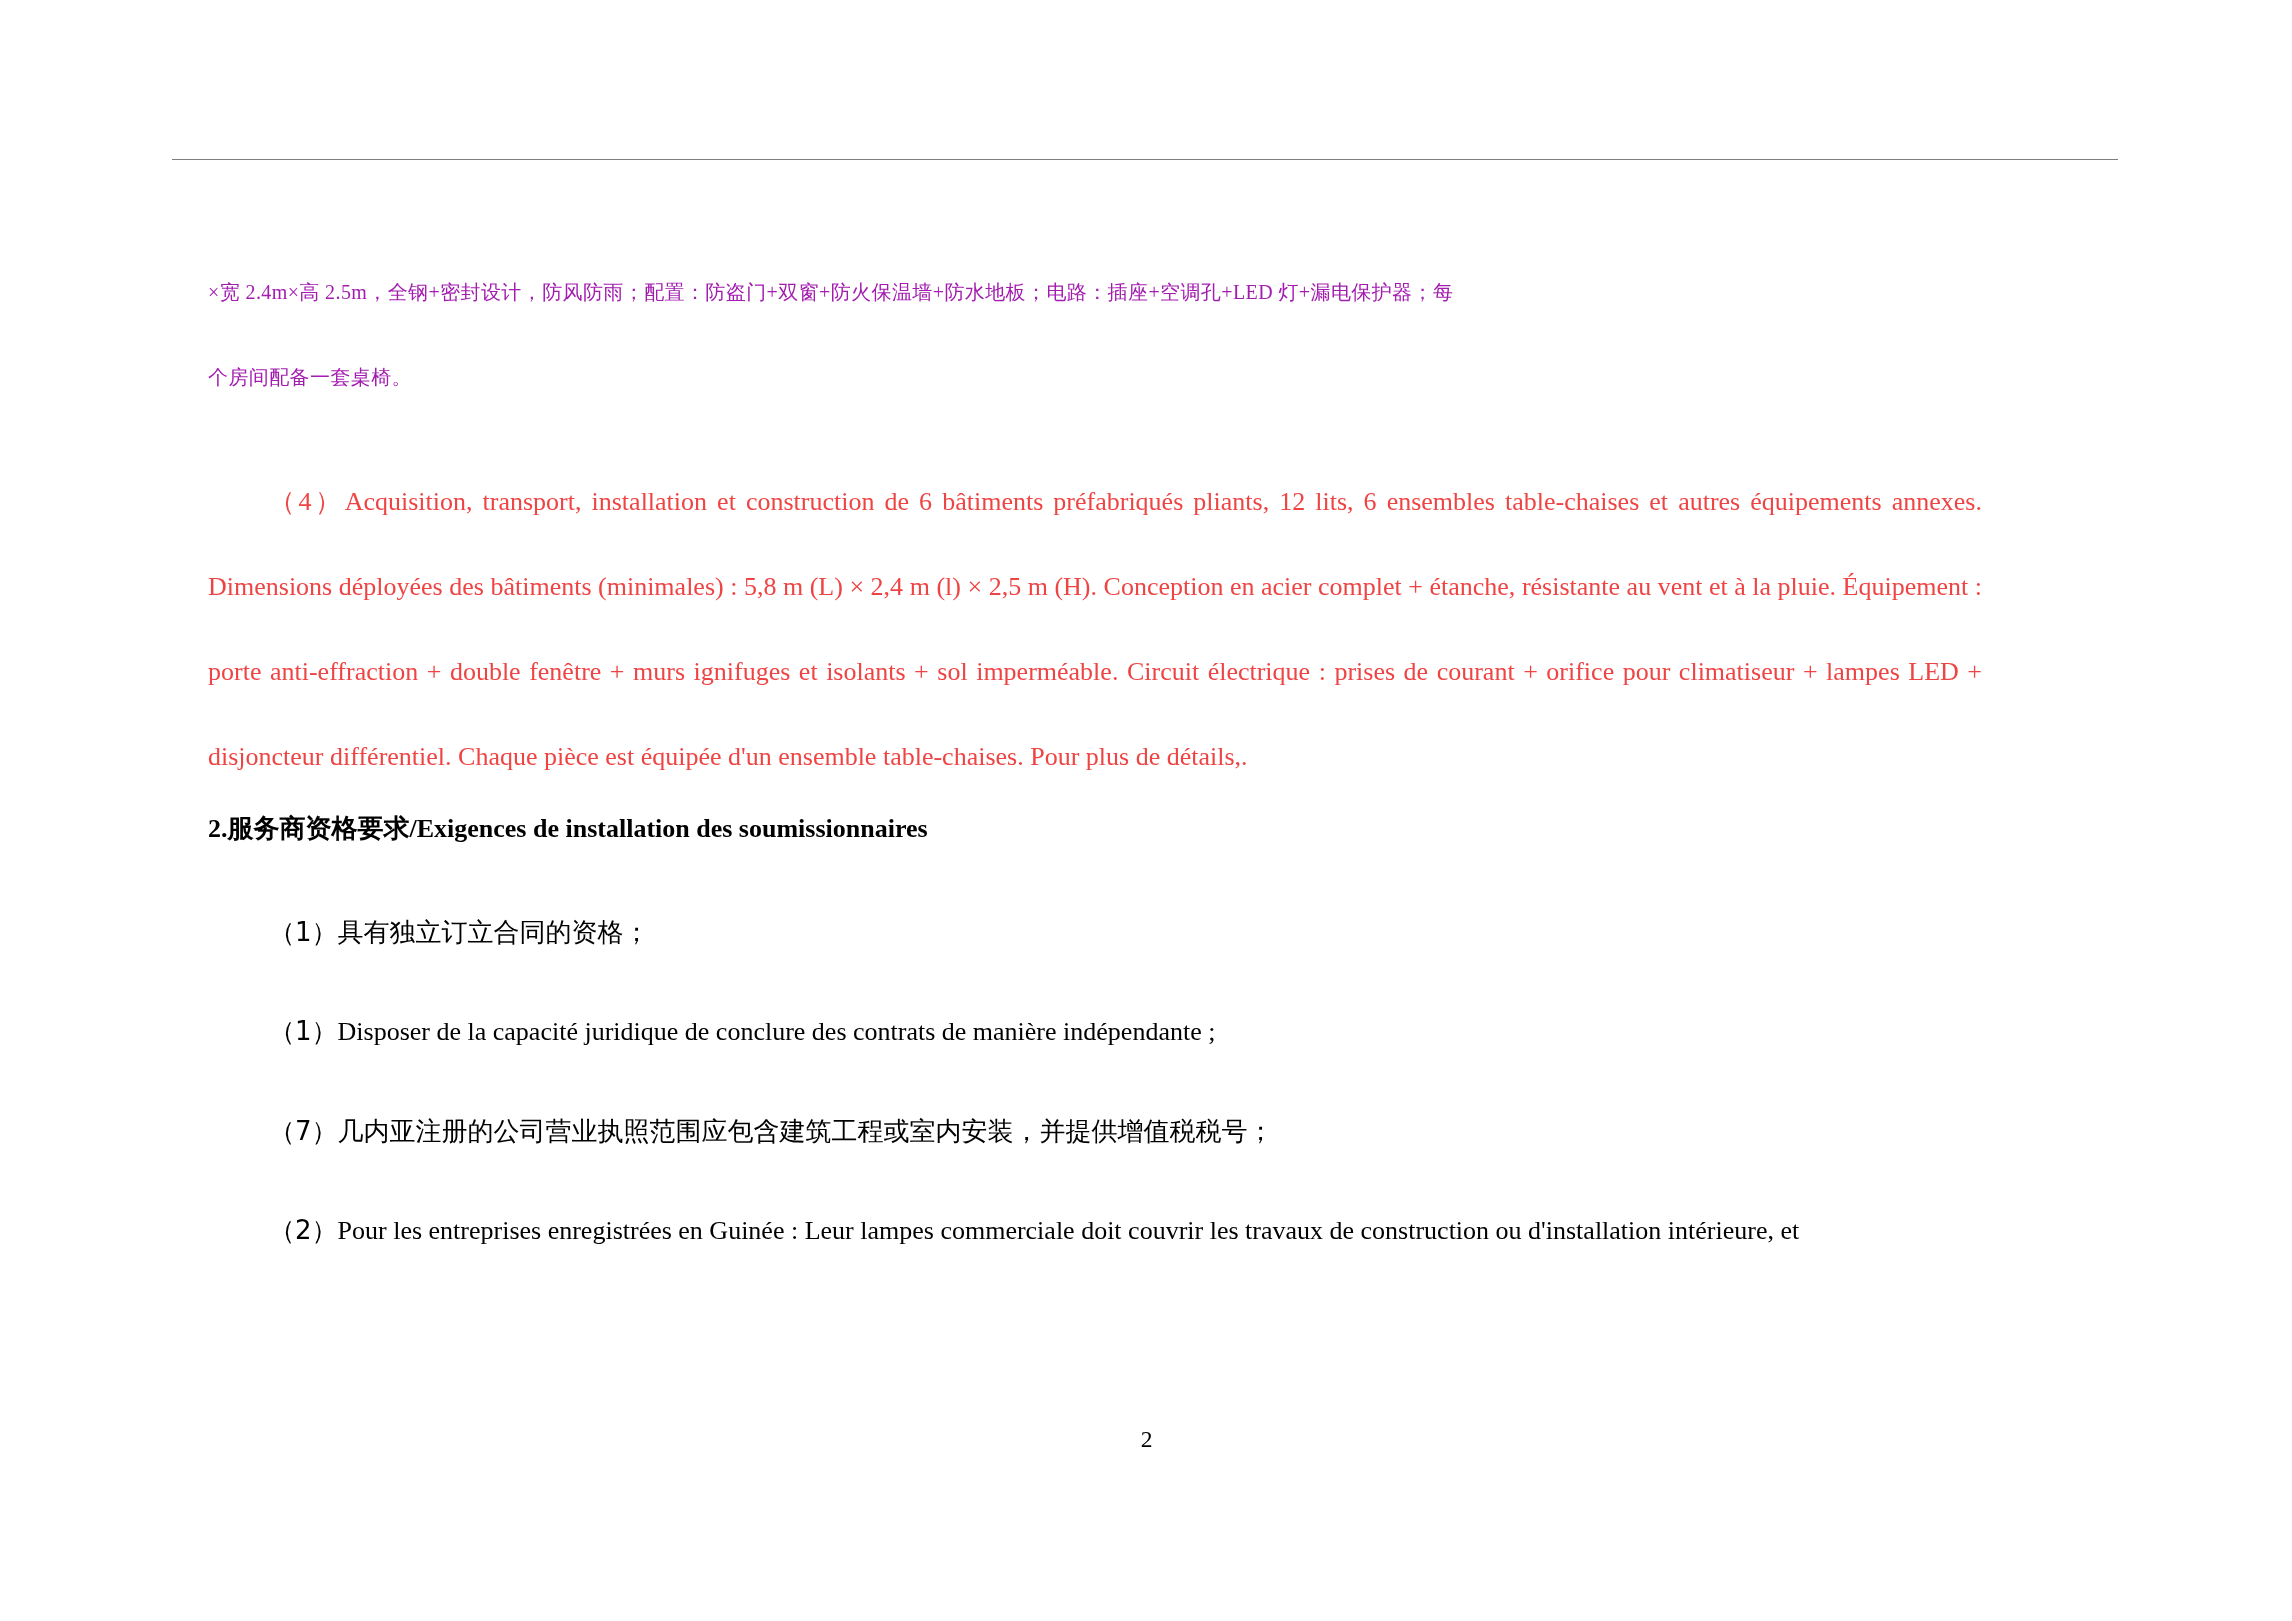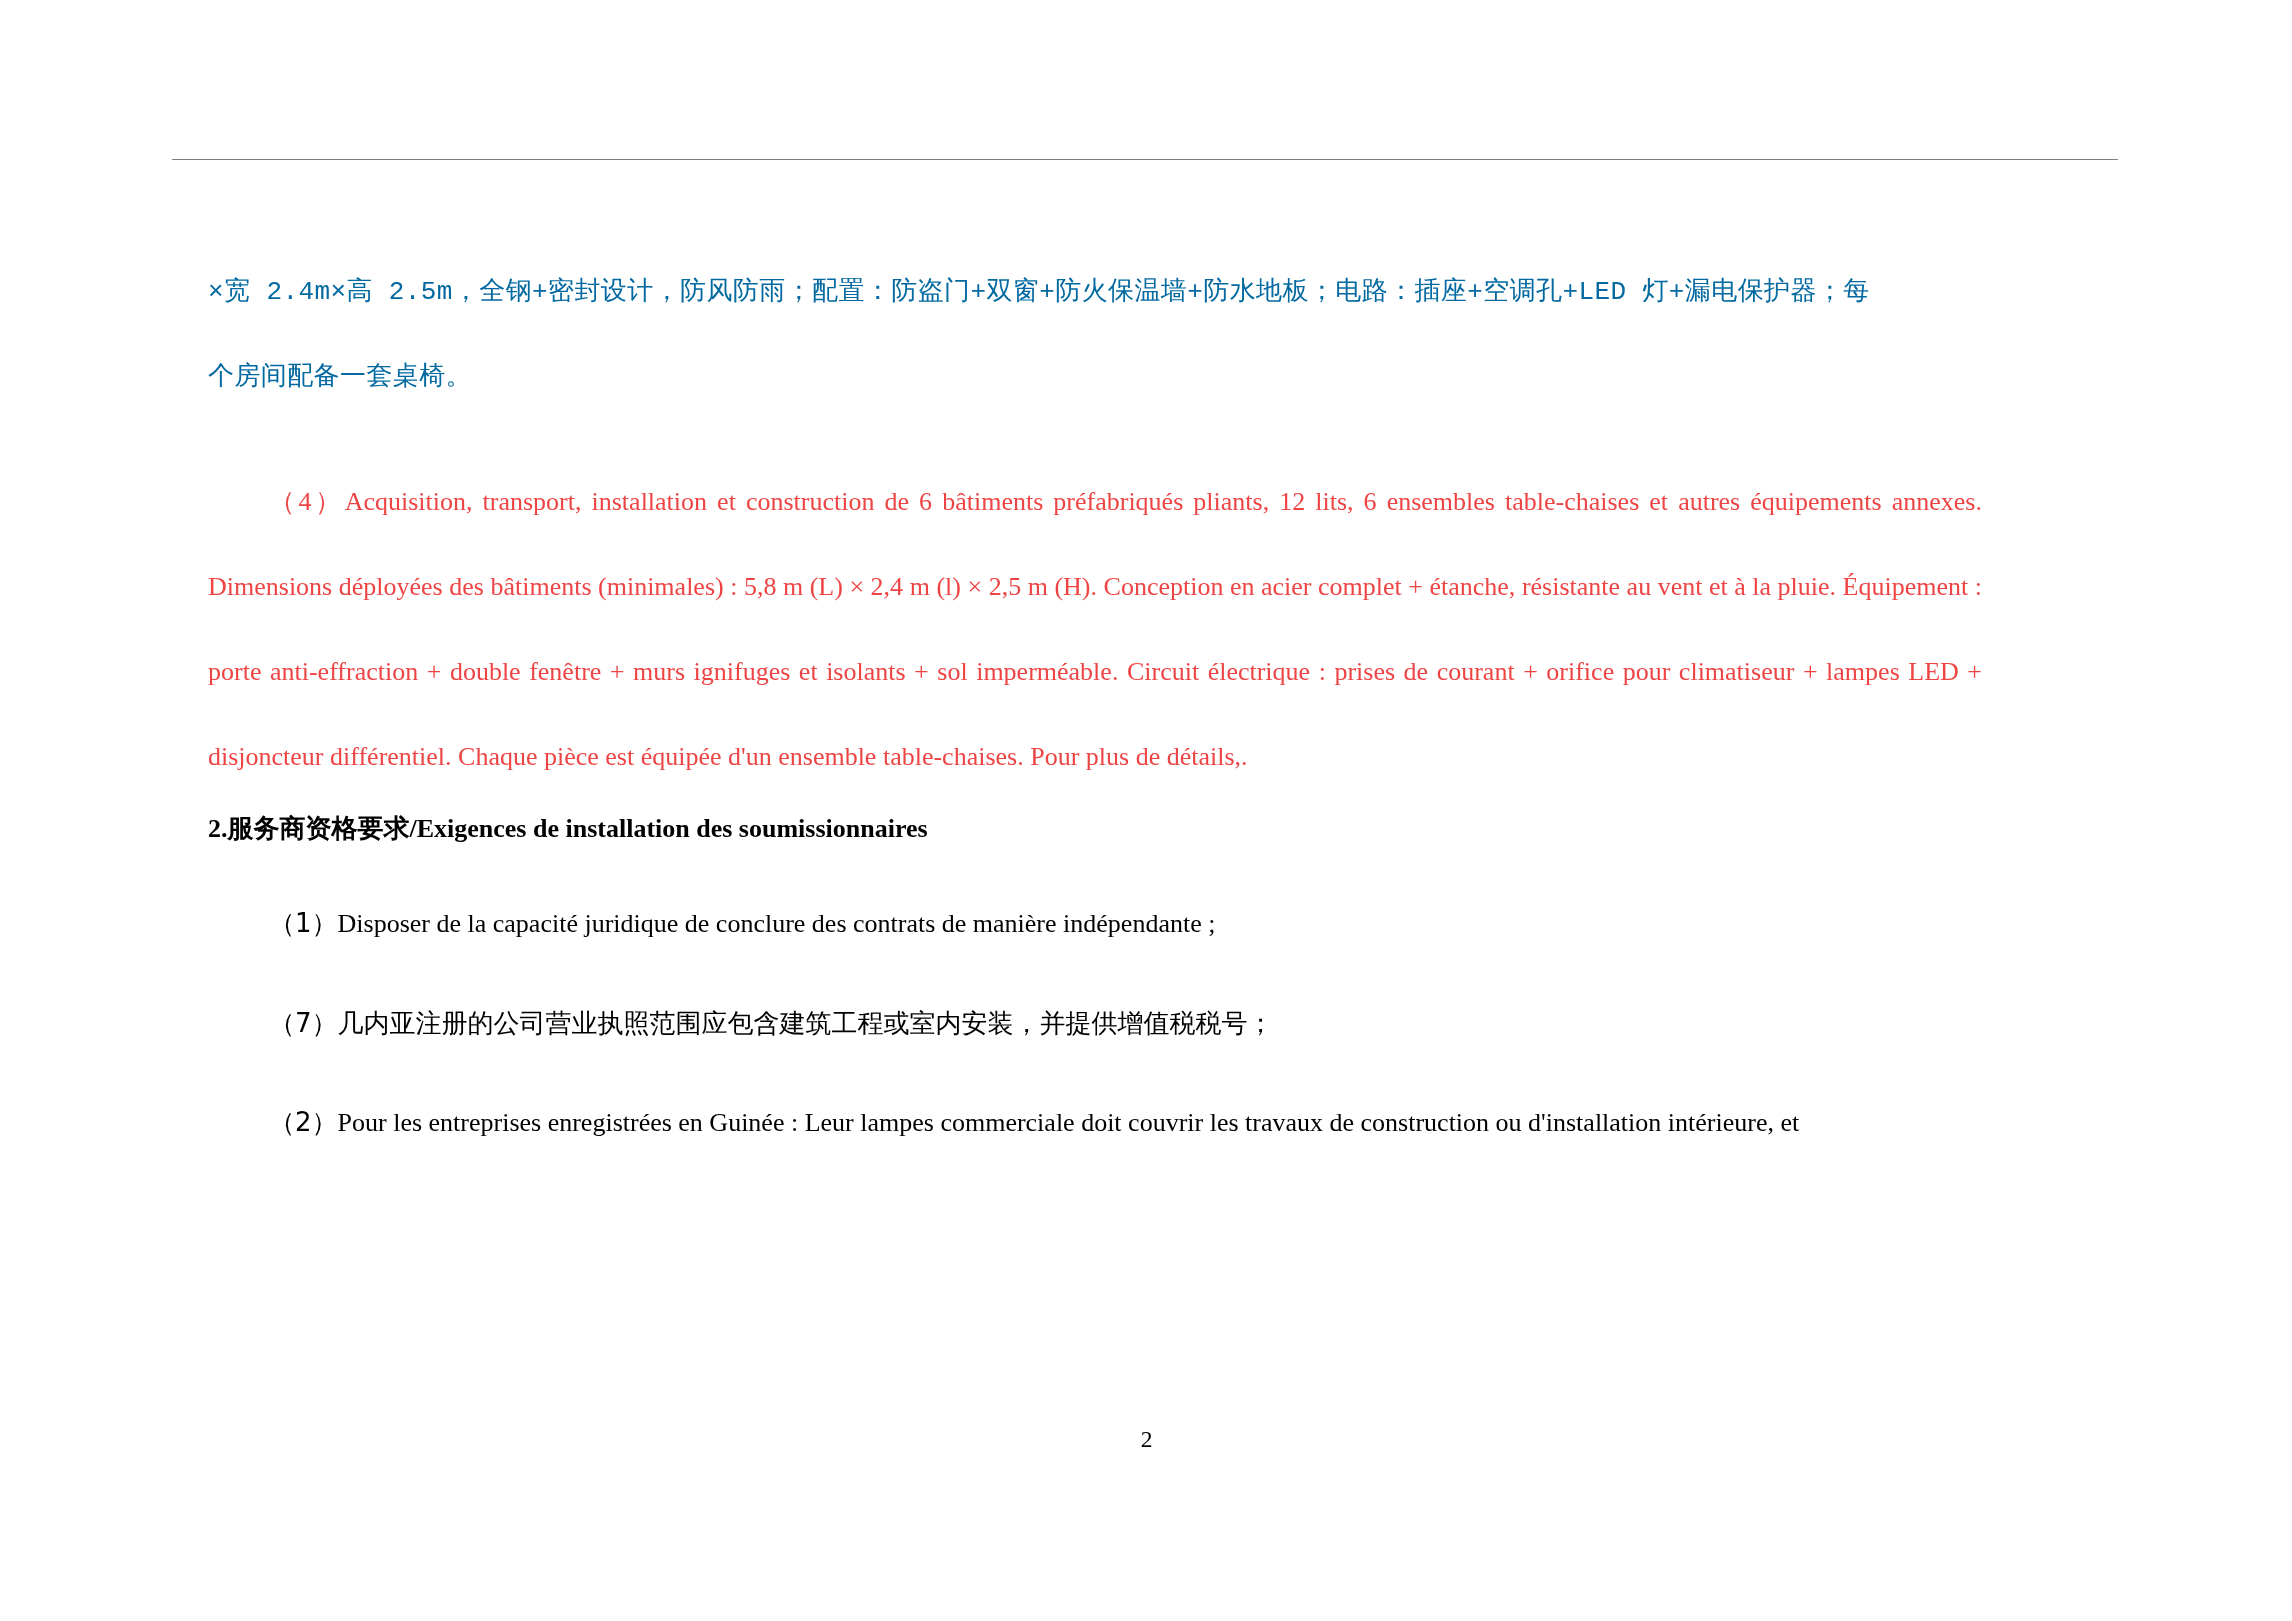--- a/index.html
+++ b/index.html
@@ -33,25 +33,25 @@
     position: absolute;
     left: 208px;
     top: 250px;
     width: 1774px;
   }
   p {
     margin: 0;
     padding: 0;
   }
   .cn-line {
-    font-family: Liberation Mono, monospace;
-    font-size: 26px;
+    font-family: Liberation Serif, serif;
+    font-size: 20px;
     line-height: 85px;
     letter-spacing: 0.4px;
-    color: #0369a1;
+    color: #a21caf;
   }
   .fr-para {
     font-family: "Liberation Serif", "DejaVu Serif", serif;
     font-size: 26px;
     line-height: 85px;
     color: #ef4444;
     text-align: justify;
     text-justify: inter-word;
   }
   .fr-para.indent {
@@ -116,20 +116,21 @@
     <div class="gap-small"></div>
 
     <p class="fr-para indent">（4）Acquisition, transport, installation et construction de 6 bâtiments préfabriqués pliants, 12 lits, 6 ensembles table-chaises et autres  équipements annexes. Dimensions déployées des bâtiments (minimales) : 5,8 m (L) × 2,4 m (l) × 2,5 m (H). Conception en acier complet + étanche, résistante au vent et à la pluie. Équipement : porte anti-effraction + double fenêtre + murs ignifuges et isolants + sol imperméable. Circuit  électrique : prises de courant + orifice pour climatiseur + lampes LED + disjoncteur différentiel. Chaque pièce est  équipée d'un ensemble table-chaises. Pour plus de détails,.</p>
 
     <p class="heading">
       <span class="fr">2.</span><span class="cn">服务商资格要求</span><span class="fr">/Exigences de installation des soumissionnaires</span>
     </p>
 
     <div class="gap-med"></div>
 
+    <p class="list-cn">（1）具有独立订立合同的资格；</p>
 
     <p class="list-fr"><span class="num">（1）</span><span>Disposer de la capacité juridique de conclure des contrats de manière indépendante ;</span></p>
 
     <p class="list-cn">（7）几内亚注册的公司营业执照范围应包含建筑工程或室内安装，并提供增值税税号；</p>
 
     <p class="list-fr"><span class="num">（2）</span><span>Pour les entreprises enregistrées en Guinée : Leur lampes commerciale doit couvrir les travaux de construction ou d'installation intérieure, et</span></p>
 
   </div>
 
   <div class="footer-num">2</div>

